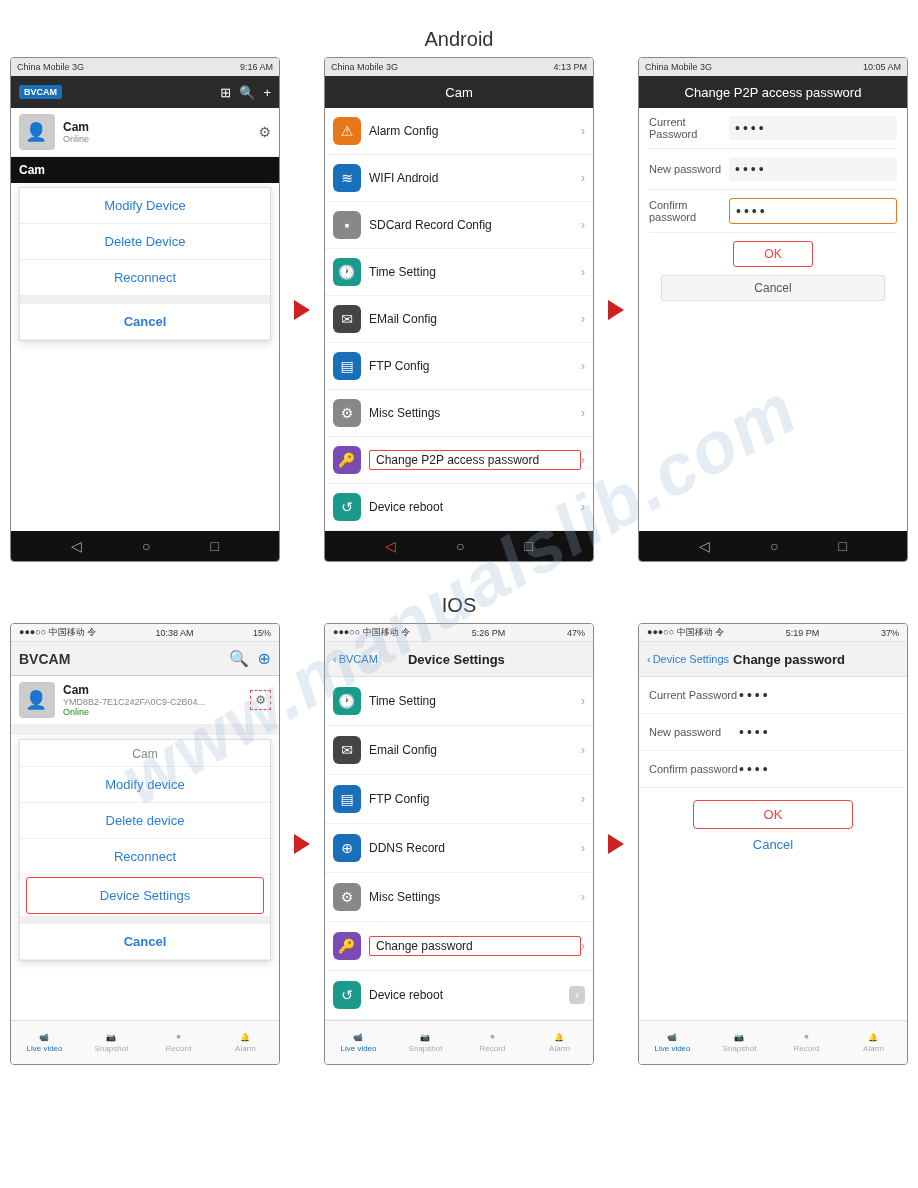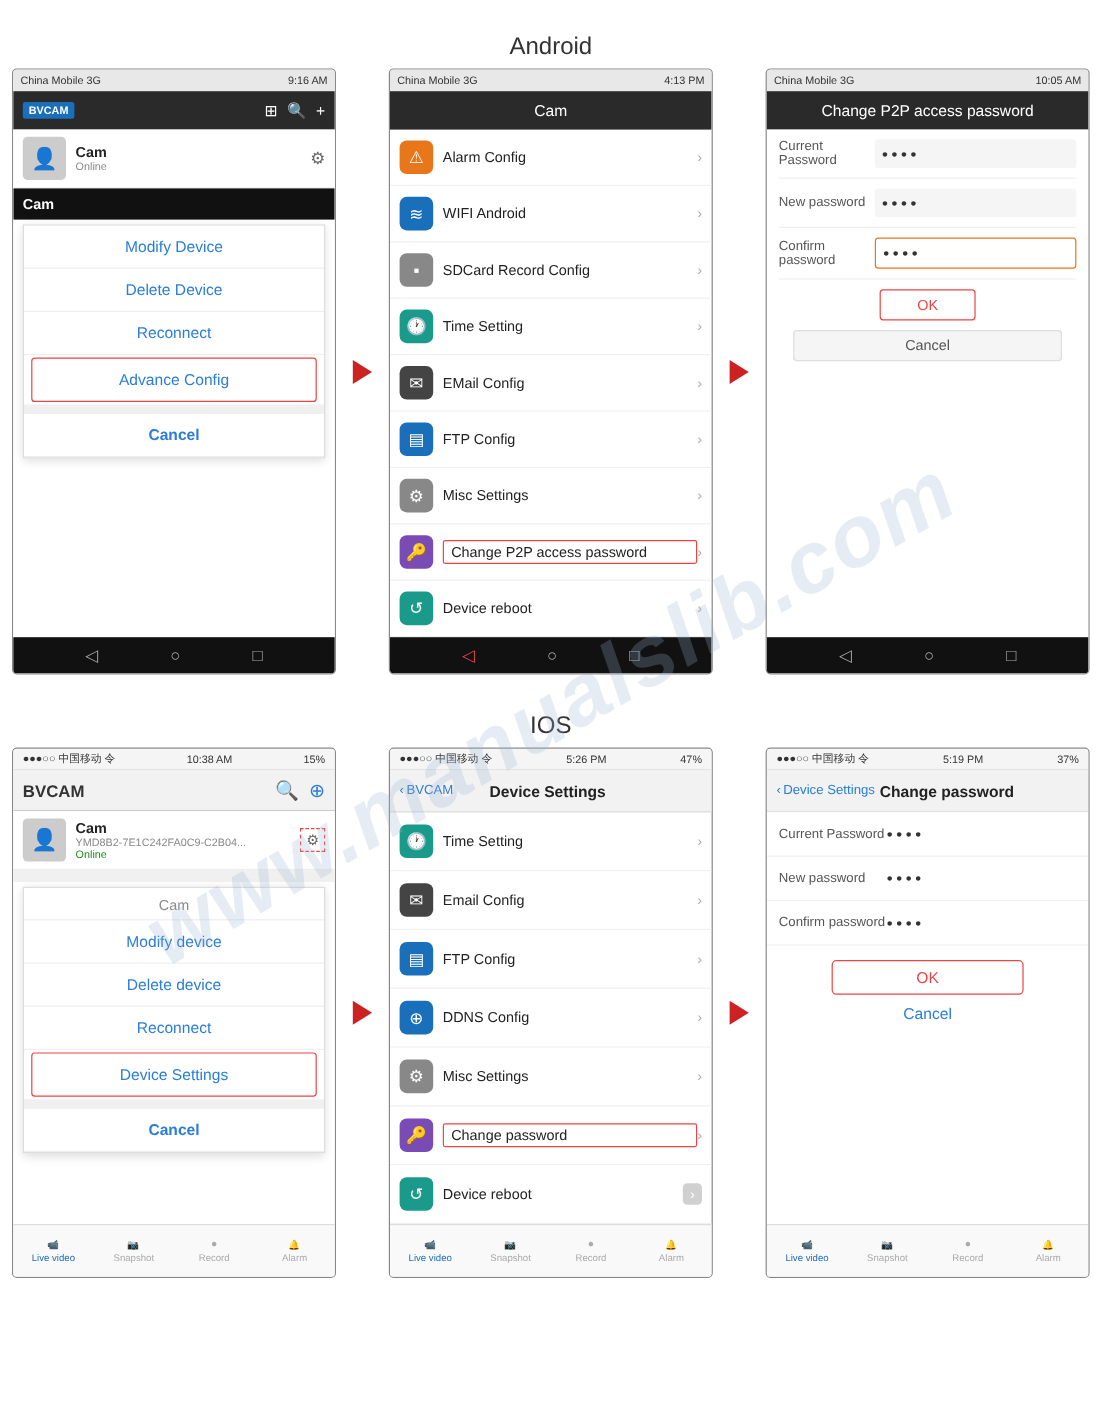--- a/index.html
+++ b/index.html
@@ -510,21 +510,20 @@
             </div>
             <div style="font-size:14px;color:#666;">⚙</div>
           </div>
 
           <div style="background:#111;color:#fff;padding:6px 8px;font-size:12px;font-weight:bold;">Cam</div>
 
           <div class="context-menu">
             <div class="context-menu-item">Modify Device</div>
             <div class="context-menu-item">Delete Device</div>
             <div class="context-menu-item">Reconnect</div>
-            <div class="context-menu-item highlight">Advance Config</div>
             <div style="height:8px;background:#f0f0f0;"></div>
             <div class="context-menu-item cancel">Cancel</div>
           </div>
         </div>
         <div class="android-nav">
           <span class="nav-btn">◁</span>
           <span class="nav-btn">○</span>
           <span class="nav-btn">□</span>
         </div>
       </div>
@@ -732,21 +731,21 @@
             <span class="ios-settings-label">Email Config</span>
             <span class="chevron">›</span>
           </div>
           <div class="ios-settings-item">
             <div class="settings-icon blue">▤</div>
             <span class="ios-settings-label">FTP Config</span>
             <span class="chevron">›</span>
           </div>
           <div class="ios-settings-item">
             <div class="settings-icon blue">⊕</div>
-            <span class="ios-settings-label">DDNS Config</span>
+            <span class="ios-settings-label">DDNS Record</span>
             <span class="chevron">›</span>
           </div>
           <div class="ios-settings-item">
             <div class="settings-icon gray">⚙</div>
             <span class="ios-settings-label">Misc Settings</span>
             <span class="chevron">›</span>
           </div>
           <div class="ios-settings-item">
             <div class="settings-icon purple">🔑</div>
             <span class="ios-settings-label highlighted">Change password</span>

